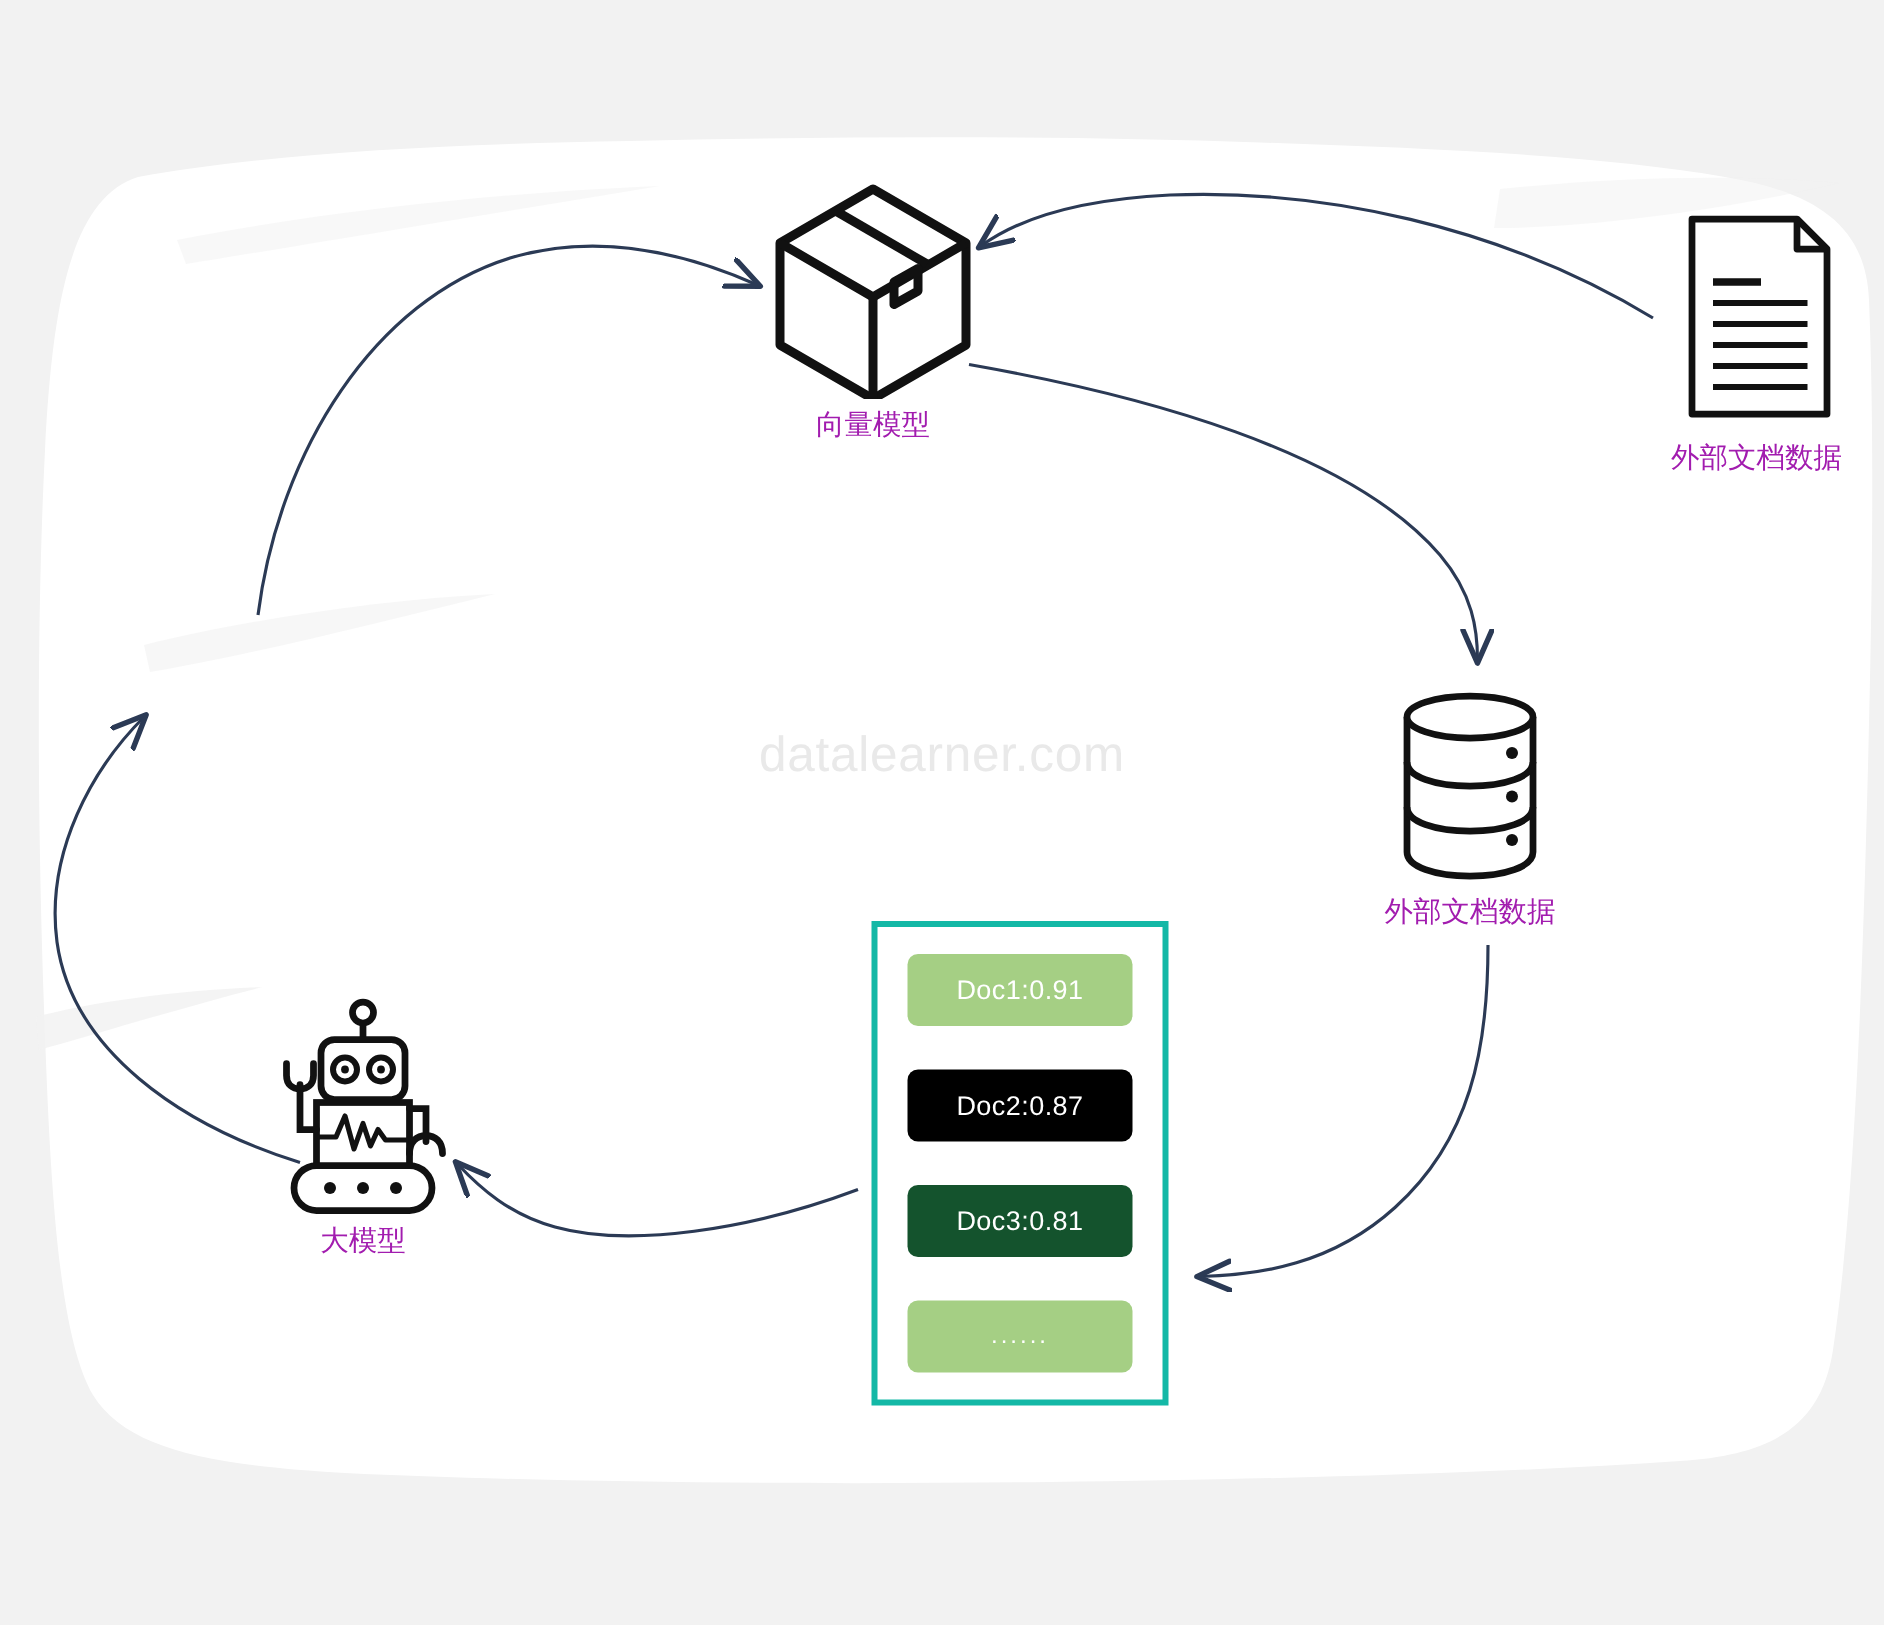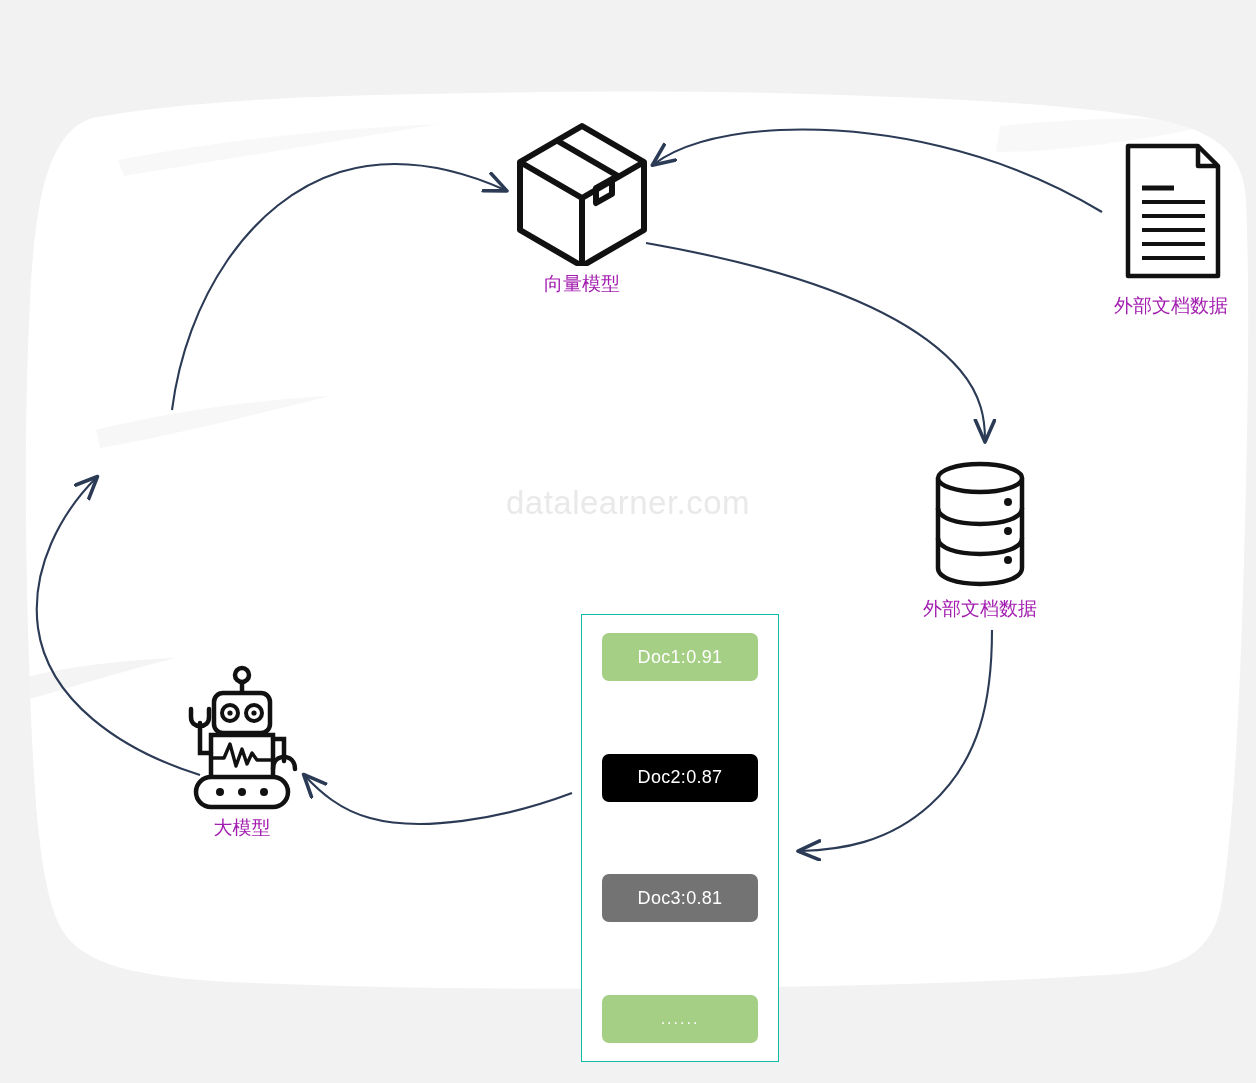--- a/index.html
+++ b/index.html
@@ -68,23 +68,23 @@
   
   #node-llm { left: 178px; top: 665px; width: 128px; height: 190px; }
   #node-llm .node-label { top: 152px; }
 
   
   #docs-panel {
     position: absolute;
     left: 581px;
     top: 614px;
     width: 198px;
-    height: 448px;
+    height: 323px;
     background: #ffffff;
-    border: 1px solid #14b8a6;
+    border: 4px solid #14b8a6;
     box-sizing: border-box;
     padding: 18px 20px;
     display: flex;
     flex-direction: column;
     justify-content: space-between;
   }
   .doc-card {
     height: 48px;
     border-radius: 7px;
     display: flex;
@@ -202,17 +202,17 @@
       <circle cx="42" cy="127" r="4" fill="#111111"></circle>
       <circle cx="64" cy="127" r="4" fill="#111111"></circle>
       <circle cx="86" cy="127" r="4" fill="#111111"></circle>
     </svg>
     <div class="node-label">大模型</div>
   </div>
 
   <div id="docs-panel">
     <div class="doc-card" style="background:#a5cf84">Doc1:0.91</div>
     <div class="doc-card" style="background:#000000">Doc2:0.87</div>
-    <div class="doc-card" style="background:#737373">Doc3:0.81</div>
+    <div class="doc-card" style="background:#14532d">Doc3:0.81</div>
     <div class="doc-card ellipsis" style="background:#a5cf84">......</div>
   </div>
 
 </div>
 
 </body></html>

